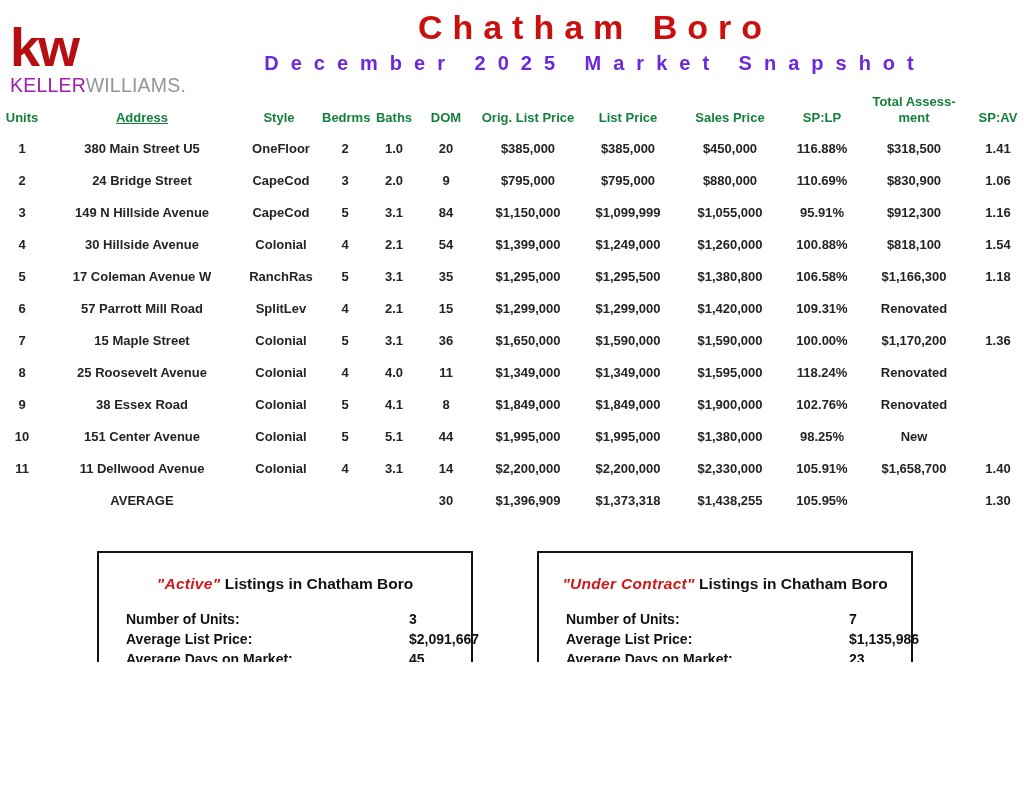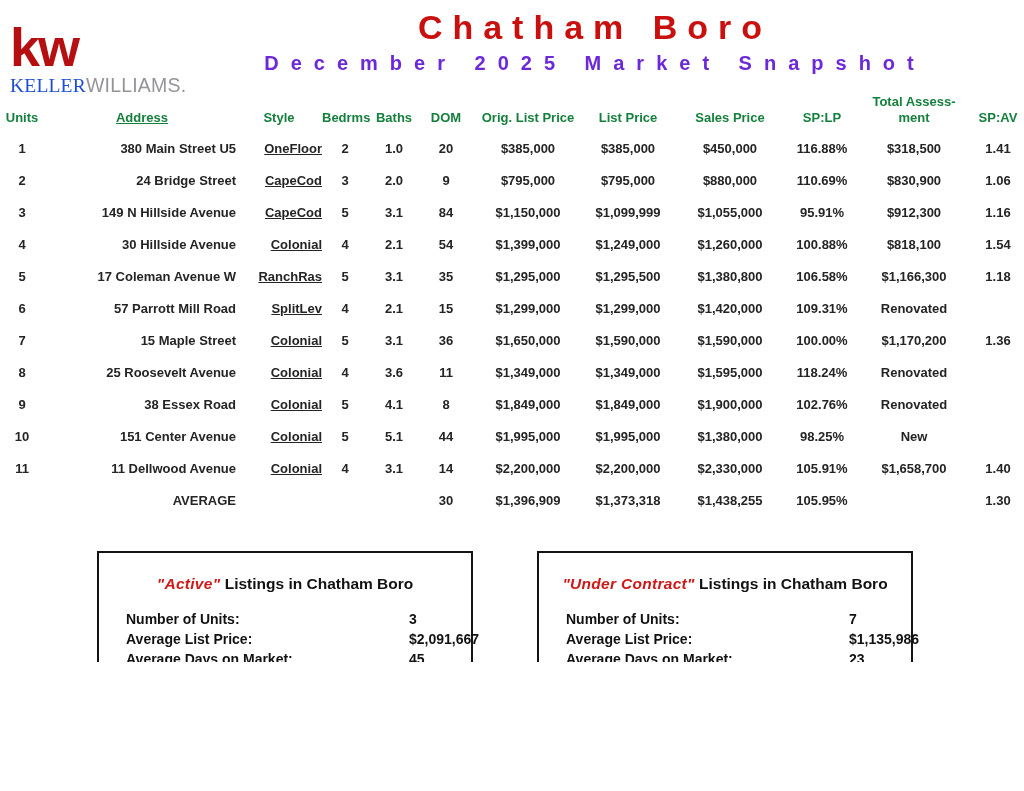--- a/index.html
+++ b/index.html
@@ -23,23 +23,23 @@
   
   .listings { position:absolute; top:86px; left:0; width:1024px; border-collapse:collapse; table-layout:fixed; }
   .listings th {
     font-size:13px; font-weight:700; color:#15803d; text-align:center;
     vertical-align:bottom; padding:0 0 6px 0; height:40px; white-space:pre-line; line-height:1.25;
   }
   .listings td {
     font-size:13px; font-weight:700; color:#242424; text-align:center;
     height:32px; padding:0; vertical-align:middle; white-space:nowrap; overflow:visible;
   }
-  .listings th.c1, .listings td.c1 { text-align:right; padding-left:4px; }
+  .listings th.c1, .listings td.c1 { text-align:center; padding-left:4px; }
   .listings th.c1 { text-align:center;text-decoration:underline; }
-  .listings td.c2 { text-align:right; padding-left:4px;text-decoration:underline; }
+  .listings td.c2 { text-align:center; padding-left:4px; }
 
   
   .summary-box {
     position:absolute; top:551px; width:376px; height:151px; box-sizing:border-box;
     border:2px solid #141414; border-bottom-width:3px; background:#ffffff;
   }
   .box-active { left:97px; }
   .box-uc { left:537px; }
   .box-title { margin-top:22px; text-align:center; font-size:15.5px; font-weight:700; color:#121212; }
   .box-title .quoted { font-style:italic; font-weight:800; letter-spacing:0.3px; }
@@ -49,21 +49,21 @@
   .fold { position:absolute; right:-2px; bottom:-3px; }
 </style>
 </head>
 <body>
 
 <div id="page">
 
   <div class="logo">
     <div class="logo-kw" style="color: rgb(181, 15, 18);">kw</div>
     <div class="logo-brand">
-      <span class="logo-keller" style="color: #1d4ed8; font-family: Liberation Serif, serif;">KELLER</span><span class="logo-williams" style="color: rgb(147, 149, 152);">WILLIAMS.</span>
+      <span class="logo-keller" style="color: #a21caf;">KELLER</span><span class="logo-williams" style="color: rgb(147, 149, 152);">WILLIAMS.</span>
     </div>
   </div>
 
   <div class="header">
     <div class="title" style="color: rgb(201, 16, 15);">Chatham Boro</div>
     <div class="subtitle">December 2025 Market Snapshot</div>
   </div>
 
   <table class="listings">
     <colgroup>
@@ -194,21 +194,21 @@
           <td class="c8">$1,590,000</td>
           <td class="c9">100.00%</td>
           <td class="c10">$1,170,200</td>
           <td class="c11">1.36</td>
         </tr>
         <tr>
           <td class="c0">8</td>
           <td class="c1">25 Roosevelt Avenue</td>
           <td class="c2">Colonial</td>
           <td class="c3">4</td>
-          <td class="c4">3.6</td>
+          <td class="c4">4.0</td>
           <td class="c5">11</td>
           <td class="c6">$1,349,000</td>
           <td class="c7">$1,349,000</td>
           <td class="c8">$1,595,000</td>
           <td class="c9">118.24%</td>
           <td class="c10">Renovated</td>
           <td class="c11"></td>
         </tr>
         <tr>
           <td class="c0">9</td>

